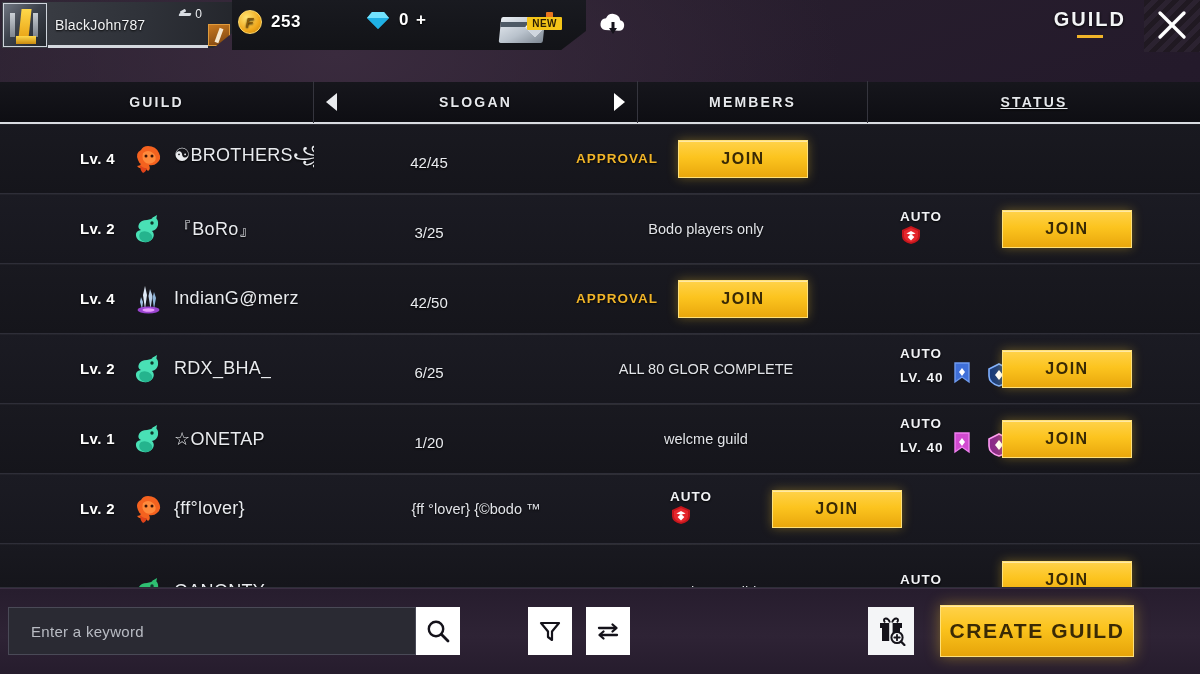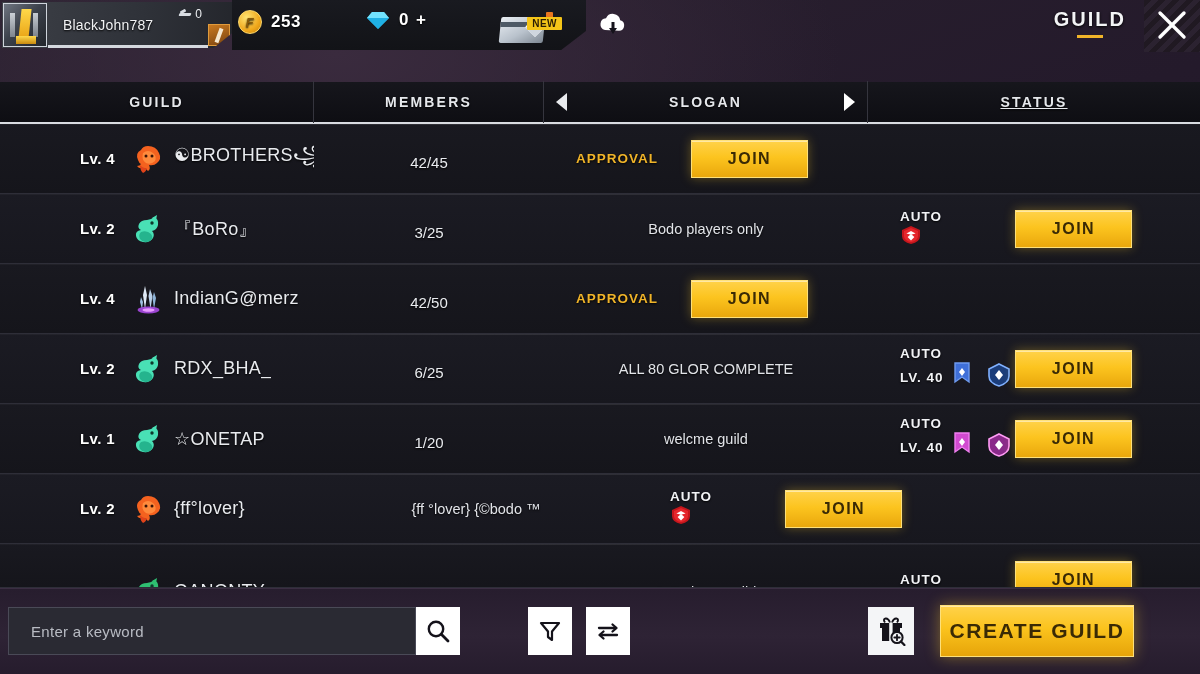--- a/index.html
+++ b/index.html
@@ -45,21 +45,21 @@
   }
   .avatar .blade3 {
     position: absolute; left: 29px; top: 9px; width: 5px; height: 24px;
     background: linear-gradient(180deg, #dfe4ea, #8a9099); opacity: .85;
   }
   .avatar .hilt {
     position: absolute; left: 12px; bottom: 2px; width: 20px; height: 8px;
     background: linear-gradient(180deg, #ffd84a, #c98a10);
   }
   .pname {
-    margin-left: 16px; color: #f2f3f5; font-size: 14px; letter-spacing: .2px;
+    margin-left: 8px; color: #f2f3f5; font-size: 14px; letter-spacing: .2px;
     text-shadow: 0 1px 2px #000;
   }
   .topcount {
     position: absolute; right: 30px; top: 5px; display: flex; align-items: center; gap: 3px;
     color: #eceef1; font-size: 12px;
   }
   .topcount .ico { width: 13px; height: 11px; position: relative; }
   .topcount .ico::before {
     content: ""; position: absolute; left: 0; top: 4px; width: 12px; height: 3px;
     background: #d8dce2; transform: skewX(-20deg); border-radius: 1px;
@@ -221,21 +221,21 @@
     color: #f0b429; font-size: 13.5px; font-weight: bold; letter-spacing: 1px;
     text-shadow: 0 1px 2px #000;
   }
   .stat-auto {
     color: #f2f3f6; font-size: 13.5px; font-weight: bold; letter-spacing: 1px;
     text-shadow: 0 1px 2px #000; line-height: 17px;
   }
   .autorow { display: flex; align-items: center; gap: 6px; }
   .badges { display: flex; align-items: center; gap: 14px; margin-left: 2px; }
   .joinbtn {
-    position: absolute; right: 68px; width: 117px; height: 38px;
+    position: absolute; right: 68px; width: 130px; height: 38px;
     background: linear-gradient(180deg, #ffd24a 0%, #fcc41f 45%, #e9a70c 100%);
     border: 1px solid #fde07a;
     box-shadow: 0 0 10px rgba(250,200,40,.35), inset 0 1px 0 rgba(255,255,255,.5);
     display: flex; align-items: center; justify-content: center;
     color: #3a2a05; font-size: 16px; font-weight: bold; letter-spacing: 1.5px;
   }
   .row.partial { height: 44px; overflow: hidden; }
   .row.partial .col-guild, .row.partial .col-members,
   .row.partial .col-slogan { transform: translateY(26px); }
   .row.partial .col-status { transform: translateY(14px); }
@@ -348,26 +348,26 @@
     <div class="closebtn">
       <svg width="34" height="34" viewBox="0 0 34 34">
         <path d="M5 4 L29 28" stroke="#fff" stroke-width="3.4" stroke-linecap="round"></path>
         <path d="M29 4 L5 28" stroke="#fff" stroke-width="3.4" stroke-linecap="round"></path>
       </svg>
     </div>
   </div>
 
   <div class="colhead">
     <div class="cell c-guild sep">GUILD</div>
-    <div class="cell c-members sep">MEMBERS</div>
     <div class="cell c-slogan sep">
       <span class="arrowL"></span>
       <span>SLOGAN</span>
       <span class="arrowR"></span>
     </div>
+    <div class="cell c-members sep">MEMBERS</div>
     <div class="cell c-status">STATUS</div>
   </div>
 
   <div class="list" id="list">
       <div class="row">
         <div class="shine"></div>
         <div class="col-guild">
           <span class="lv">Lv. 4</span>
           <span class="emblem"><svg width="34" height="32" viewBox="0 0 34 32">
               <path d="M6 17 q-3 -7 3 -10 q2 -4 7 -4 q8 0 11 7 q3 6 -2 10 q-3 3 -8 2 q2 4 -1 6 q-2 -3 -5 -3 q-4 1 -6 -2 q3 0 4 -2 q-2 -1 -3 -4 z" fill="#f4621f"></path>

